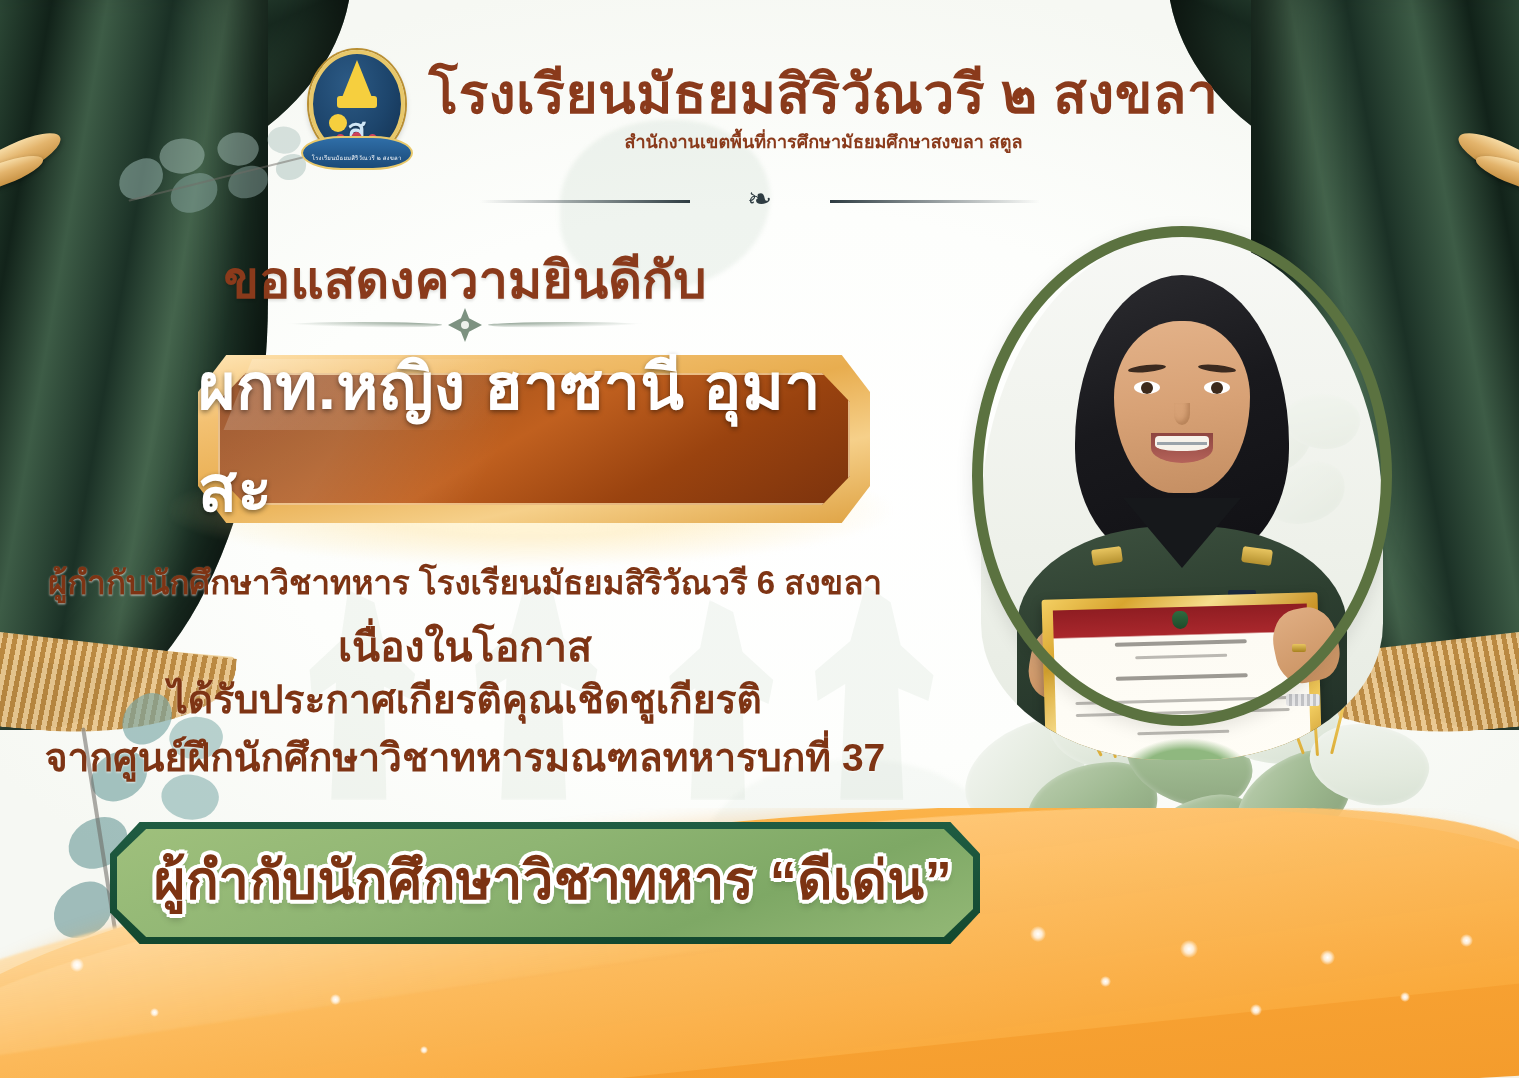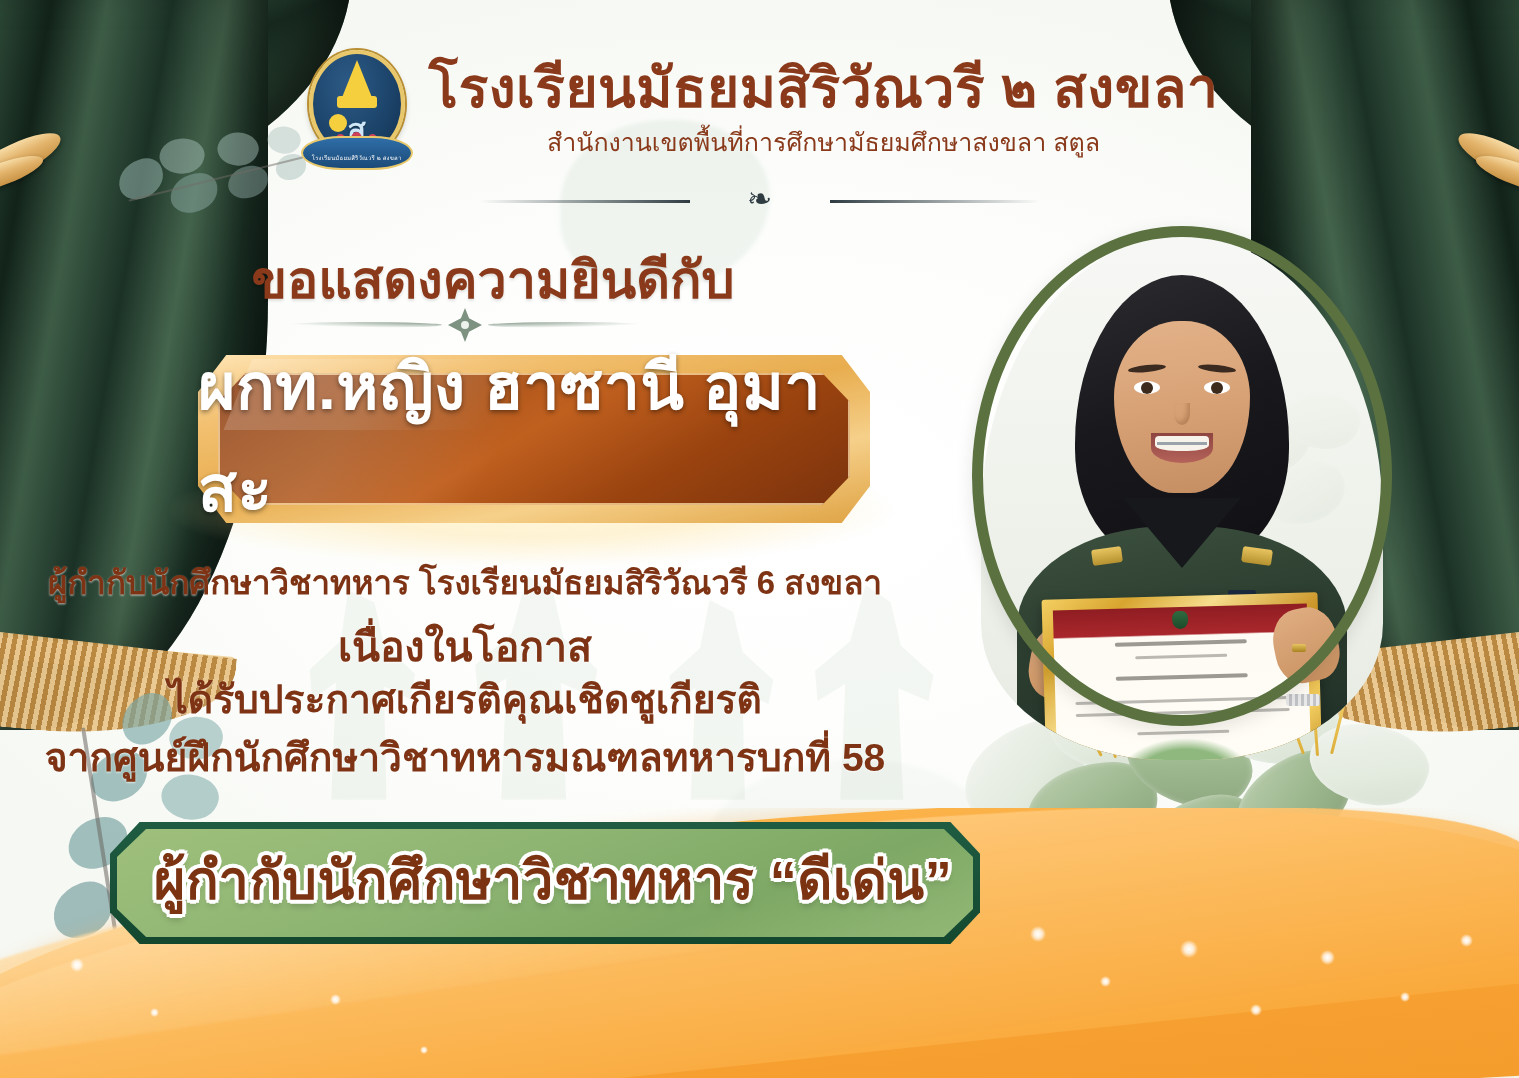--- a/index.html
+++ b/index.html
@@ -115,21 +115,21 @@
 
   
   .header { position:absolute; top:48px; left:0; right:0; text-align:center; z-index:12; }
   .header-row { display:flex; align-items:center; justify-content:center; gap:16px; }
   .school-title {
     font-size:55px; font-weight:bold; color:#8a3a1b; line-height:1.05;
     letter-spacing:.5px; white-space:nowrap;
     text-shadow:0 1px 0 rgba(255,255,255,.8);
   }
   .school-sub {
-    margin-top:4px; font-size:25px; color:#8a3a1b; font-weight:400;
+    margin-top:4px; font-size:18px; color:#8a3a1b; font-weight:700;
   }
 
   
   .emblem { position:relative; width:112px; height:126px; flex:0 0 auto; }
   .emblem .oval {
     position:absolute; left:8px; top:2px; width:96px; height:108px;
     border-radius:50%;
     background:radial-gradient(ellipse at 40% 30%, #2c5a85 0%, #1d456c 55%, #123050 100%);
     border:4px solid #e8c86a;
     box-shadow:0 0 0 2px #b98f33, 0 3px 6px rgba(0,0,0,.25);
@@ -179,21 +179,20 @@
     position:absolute; left:50%; top:-4px; transform:translateX(-50%);
     font-size:30px; color:#2e3c42; line-height:1;
     font-family:"DejaVu Sans",sans-serif;
   }
 
   
   .congrats {
     position:absolute; top:238px; left:0; width:930px; text-align:center; z-index:12;
     font-size:52px; font-weight:bold; color:#8a3a1b;
     text-shadow:0 2px 3px rgba(0,0,0,.12);
-    margin-left:28px;
   }
   .divider-mid {
     position:absolute; top:308px; left:0; width:930px; z-index:12;
     display:flex; align-items:center; justify-content:center; gap:6px;
   }
   .divider-mid .sw {
     width:160px; height:6px;
     background:radial-gradient(ellipse at 100% 0%, #7d9281 0%, rgba(125,146,129,0) 72%);
     border-radius:50%;
   }
@@ -557,21 +556,21 @@
   <div class="plaque">
     <div class="gold"></div>
     <div class="inner"></div>
     <div class="shine"></div>
     <div class="name">ผกท.หญิง ฮาซานี อุมาสะ</div>
   </div>
 
   <div class="body-line l1">ผู้กำกับนักศึกษาวิชาทหาร โรงเรียนมัธยมสิริวัณวรี 6 สงขลา</div>
   <div class="body-line l3">ได้รับประกาศเกียรติคุณเชิดชูเกียรติ</div>
   <div class="body-line l2">เนื่องในโอกาส</div>
-  <div class="body-line l4">จากศูนย์ฝึกนักศึกษาวิชาทหารมณฑลทหารบกที่ 58</div>
+  <div class="body-line l4">จากศูนย์ฝึกนักศึกษาวิชาทหารมณฑลทหารบกที่ 37</div>
 
   <div class="photo-wrap">
     <div class="photo-clip">
       <div class="pers">
         <div class="oval-flower">
           <div class="petal pale" style="left:10px;top:30px;width:78px;height:58px;transform:rotate(-20deg);"></div>
           <div class="petal pale" style="left:60px;top:8px;width:74px;height:56px;transform:rotate(18deg);"></div>
           <div class="petal pale" style="left:40px;top:78px;width:80px;height:60px;transform:rotate(-6deg);"></div>
         </div>
         <div class="hijab"></div>

